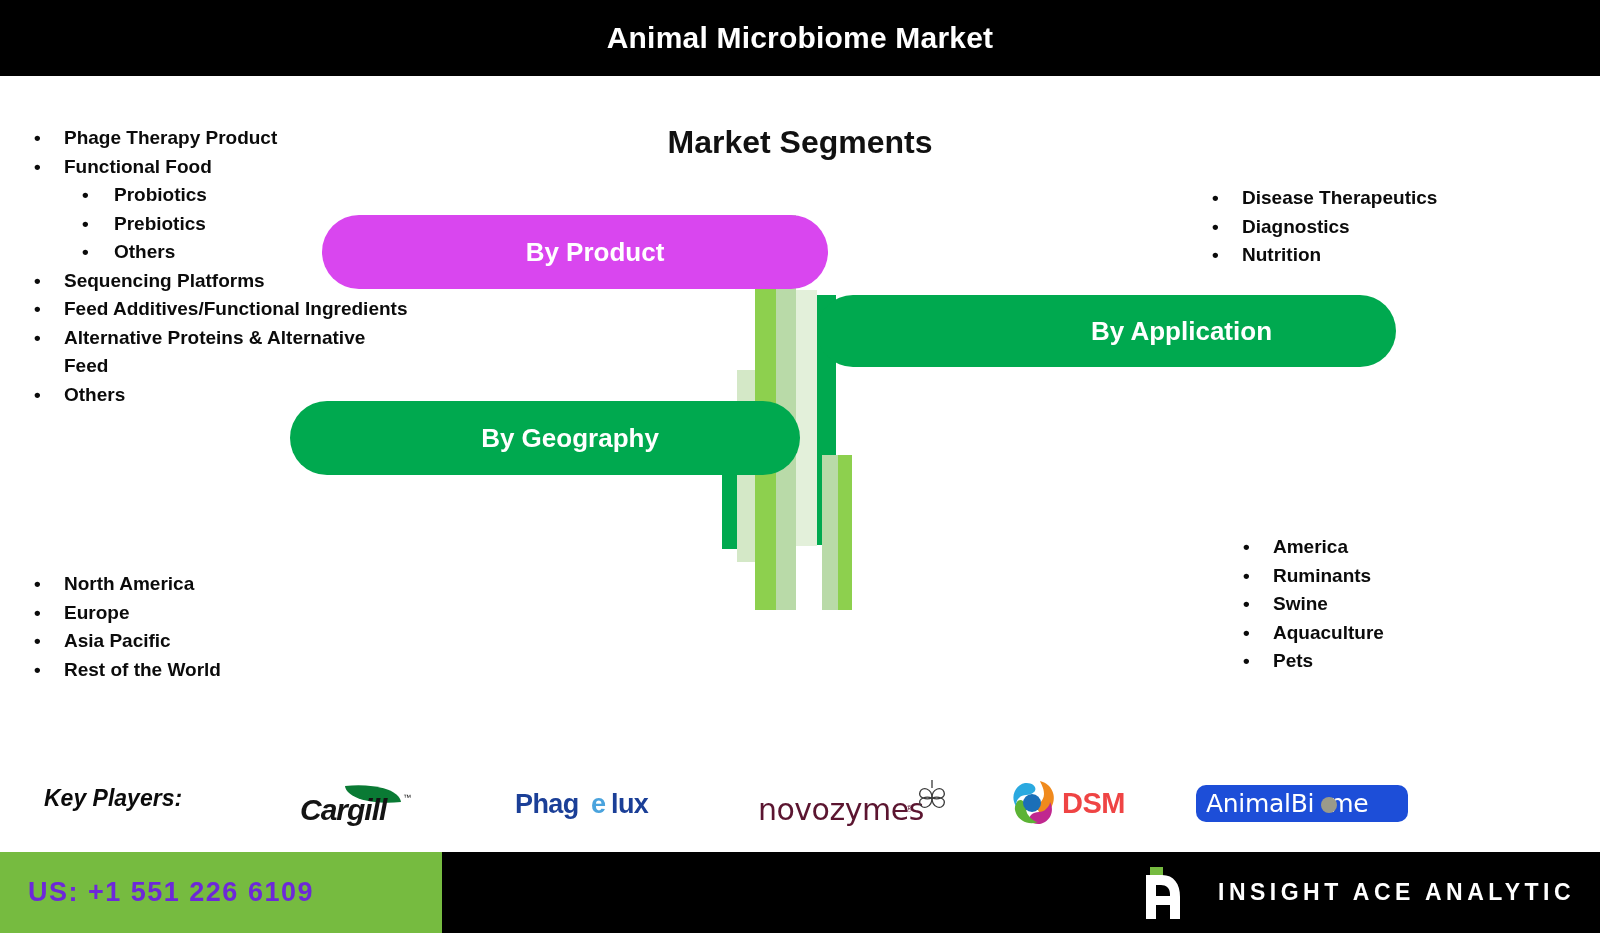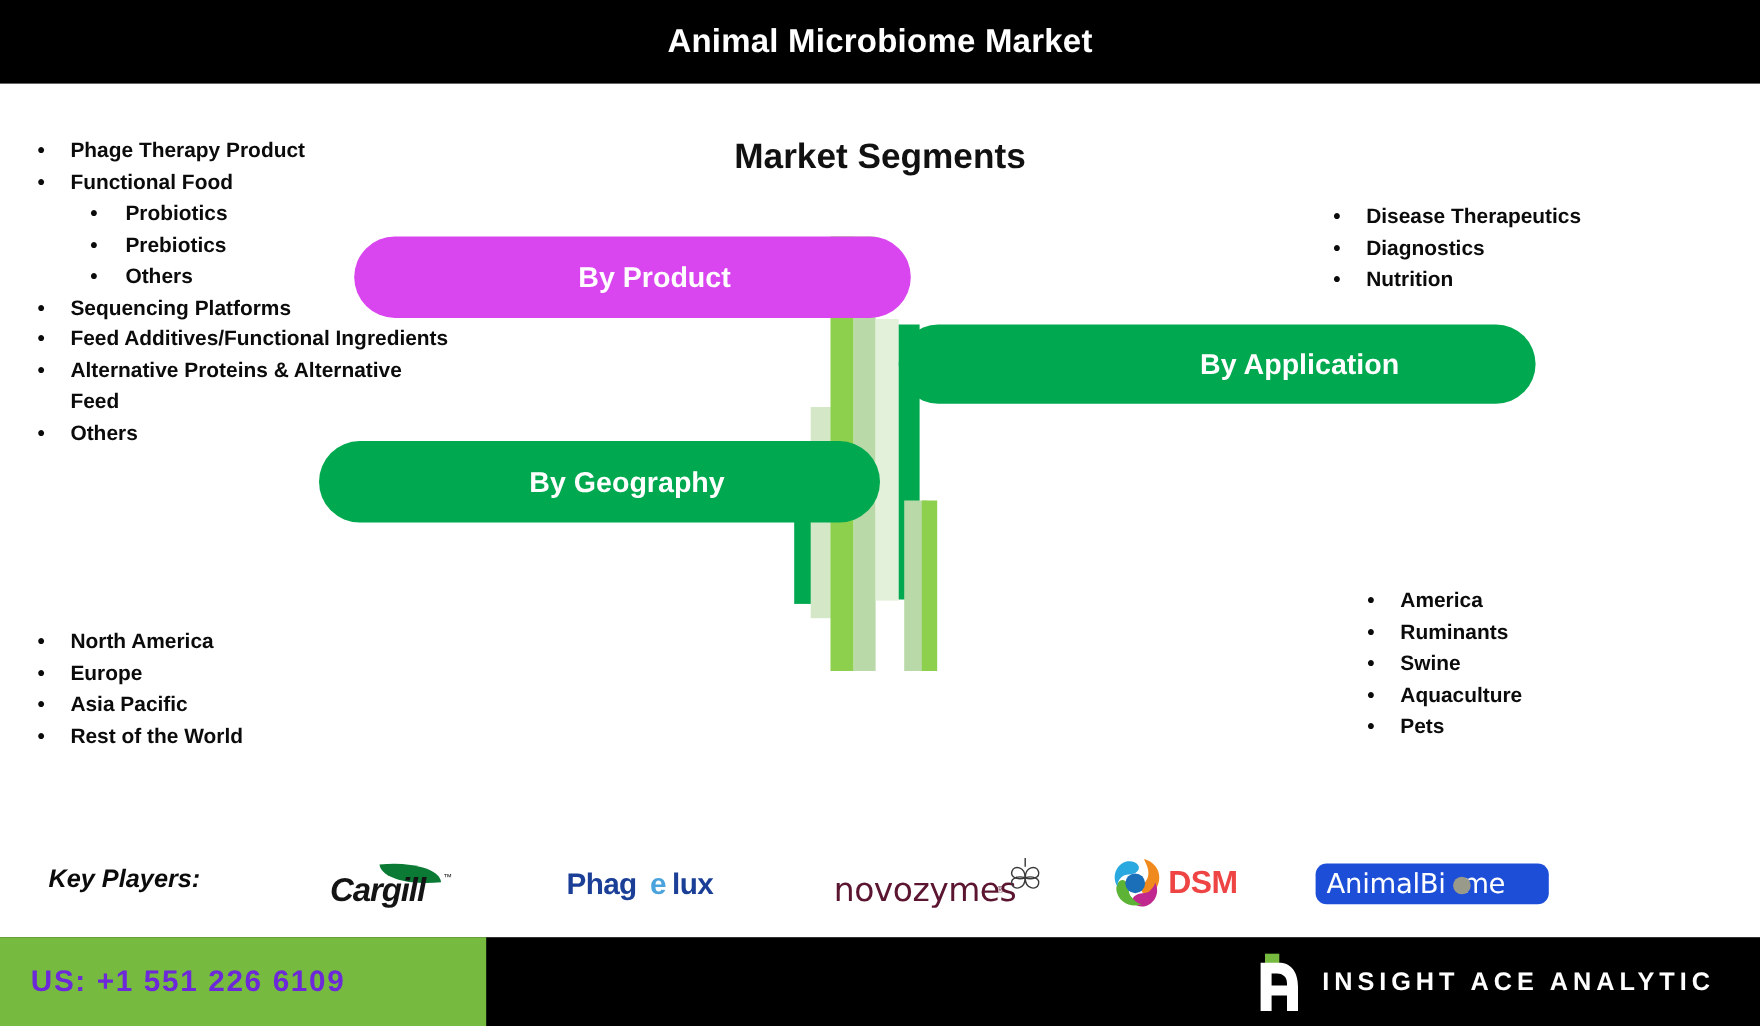--- a/index.html
+++ b/index.html
@@ -122,21 +122,21 @@
 
   
   .footer-black{position:absolute;left:0;top:852px;width:1600px;height:81px;background:#000000;}
   .footer-green{position:absolute;left:0;top:852px;width:442px;height:81px;background:#76bb40;}
   .footer-phone{
     position:absolute;left:28px;top:852px;height:81px;
     display:flex;align-items:center;
     font-size:27px;font-weight:bold;color:#6d28d9;letter-spacing:1.5px;
   }
   .brand{
-    position:absolute;left:1140px;top:852px;height:81px;display:flex;align-items:center;gap:20px;
+    position:absolute;left:1140px;top:852px;height:81px;display:flex;align-items:center;gap:36px;
   }
   .brand-mark{position:relative;width:42px;height:52px;}
   .brand-a{
     position:absolute;left:0;bottom:0;width:42px;height:44px;
   }
   .brand-dot{position:absolute;left:10px;top:0;width:13px;height:13px;background:#76bb40;}
   .brand-text{
     font-size:23px;font-weight:bold;color:#ffffff;letter-spacing:4.5px;
   }
 </style>

